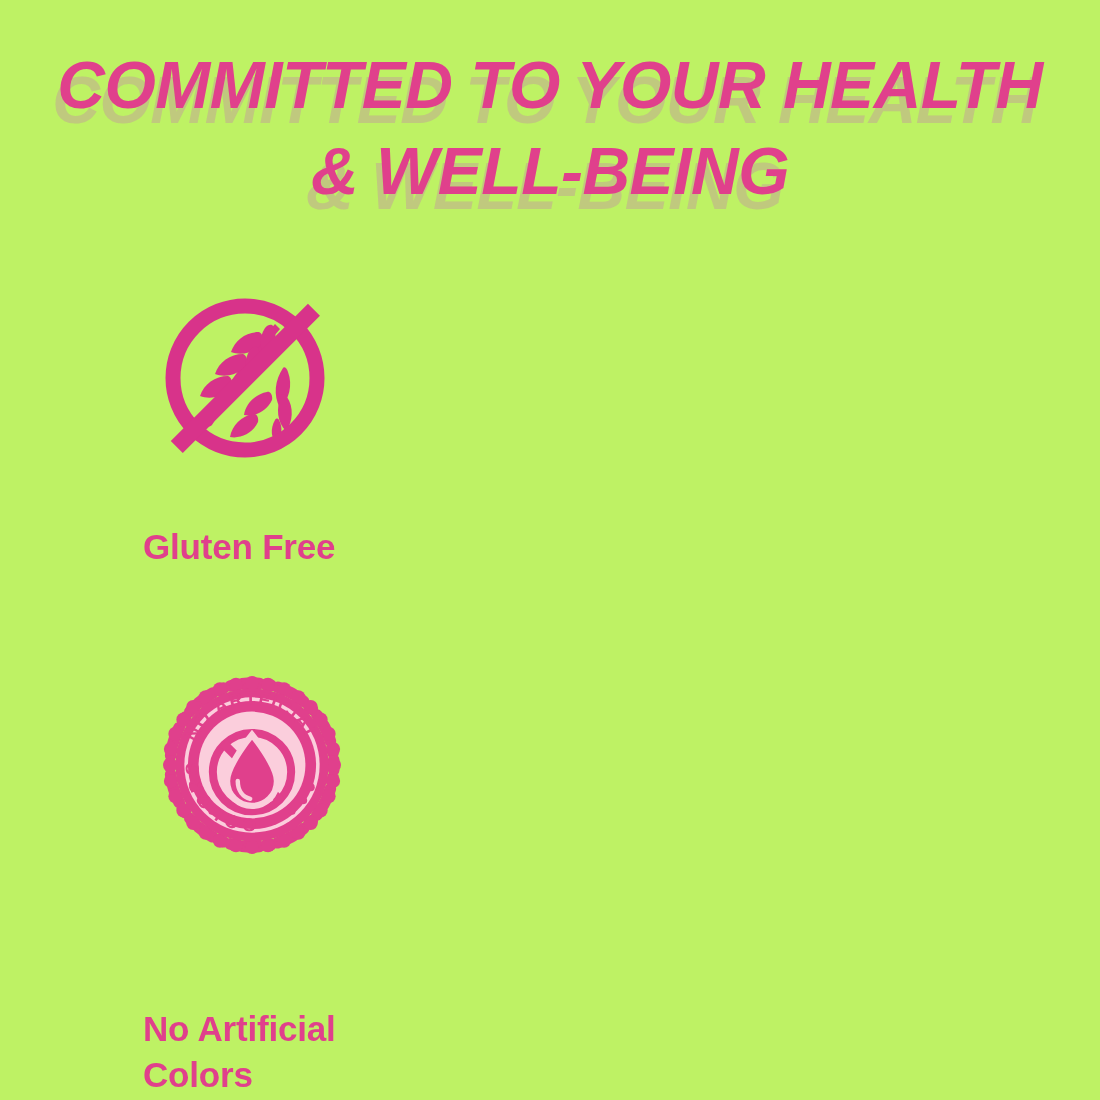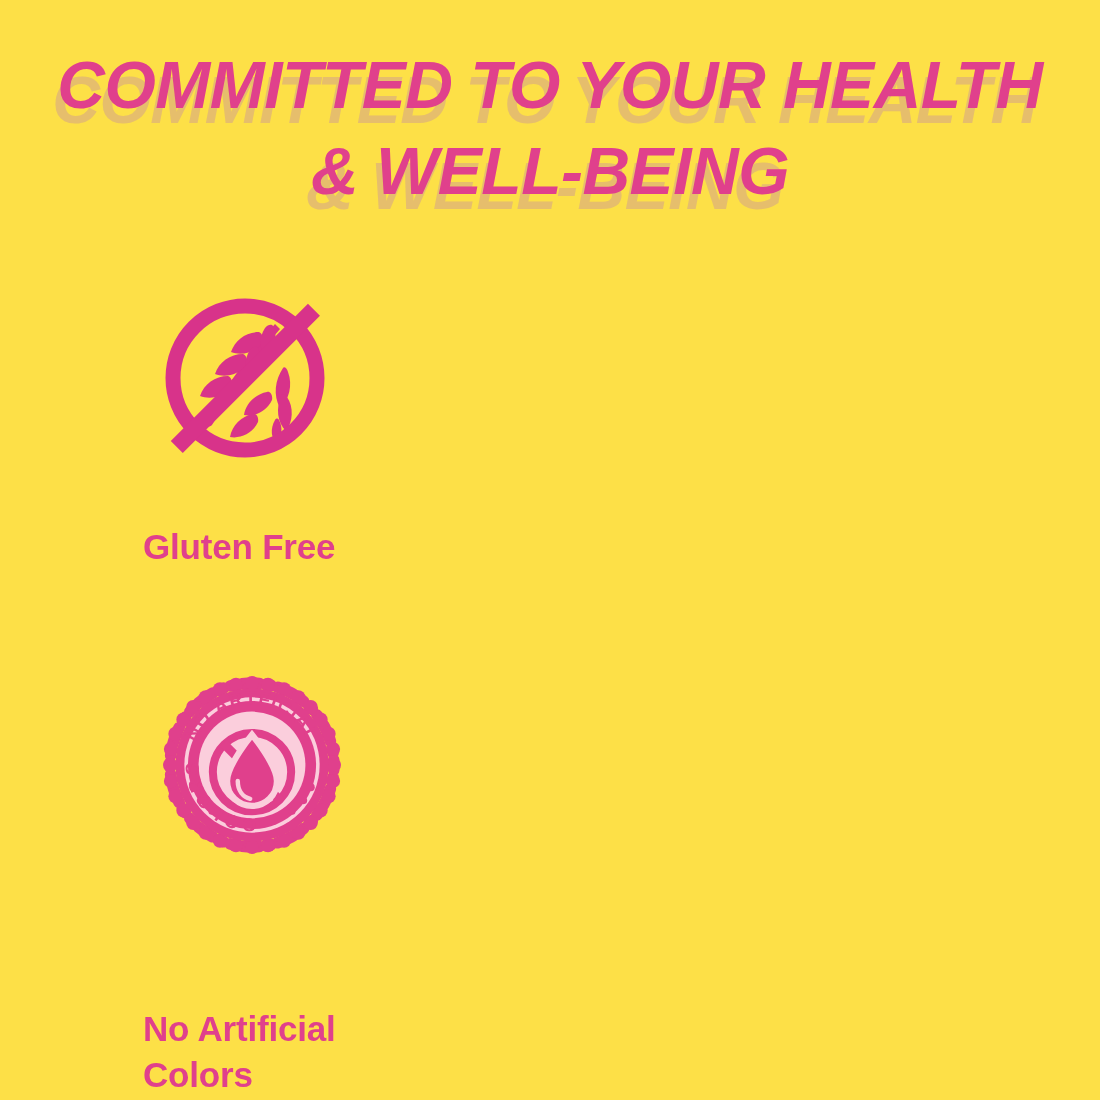--- a/index.html
+++ b/index.html
@@ -11,21 +11,21 @@
     width: 1100px;
     height: 1100px;
     background: #fbcedc;
     font-family: "Liberation Sans", sans-serif;
     overflow: hidden;
   }
   .page {
     position: relative;
     width: 1100px;
     height: 1100px;
-    background: #fde047;
+    background: #bef264;
     overflow: hidden;
   }
 
   
   .headline {
     position: absolute;
     top: 52px;
     left: 0;
     width: 1100px;
     text-align: center;

